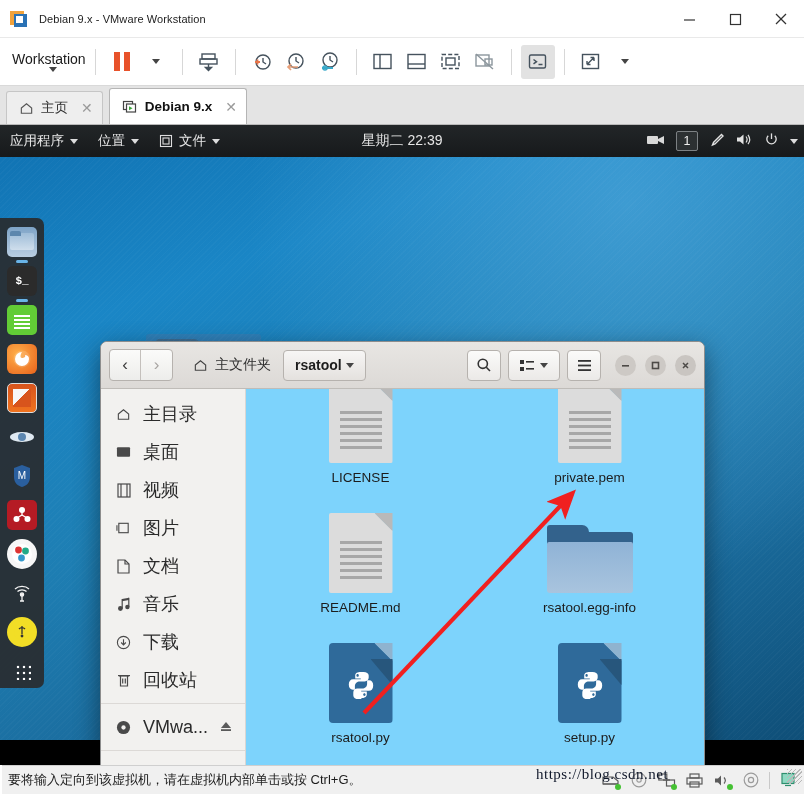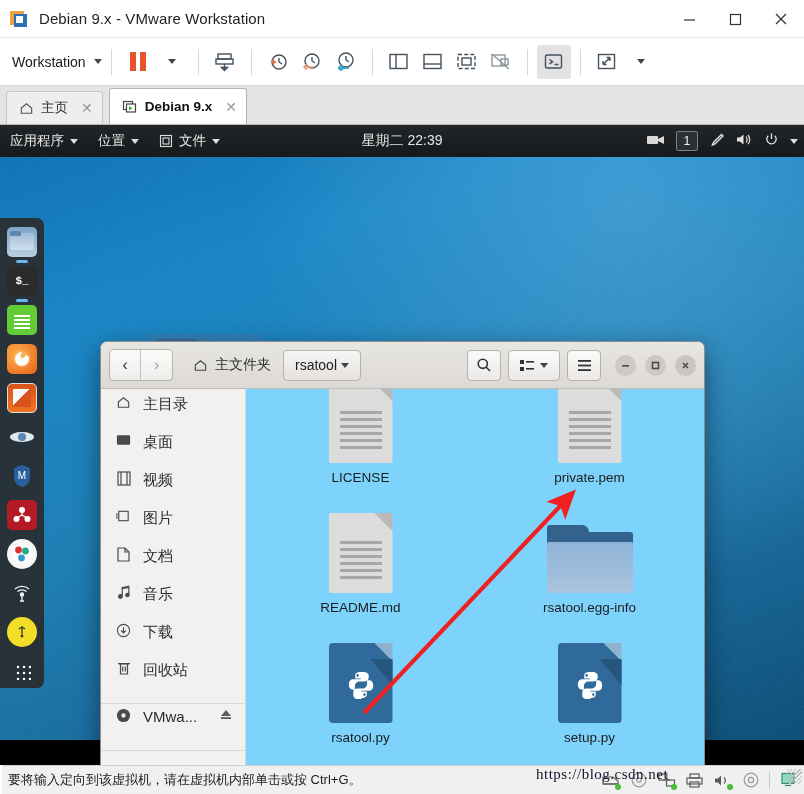--- a/index.html
+++ b/index.html
@@ -14,31 +14,31 @@
   
   .vm-titlebar{
     position:absolute; left:0; top:0; width:804px; height:38px;
     background:#ffffff; border-bottom:1px solid #e9e9e9;
     display:flex; align-items:center;
   }
   .vm-app-icon{ margin-left:10px; width:20px; height:20px; position:relative; }
   .vm-app-icon .sq1{ position:absolute; left:0; top:2px; width:14px; height:14px; background:#f0a23c; }
   .vm-app-icon .sq2{ position:absolute; left:4px; top:5px; width:13px; height:13px; background:#2a72b5; }
   .vm-app-icon .sq3{ position:absolute; left:6px; top:7px; width:7px; height:7px; background:#fff; }
-  .vm-title{ margin-left:9px; font-size:15px; color:#222; letter-spacing:.1px; }
+  .vm-title{ margin-left:9px; font-size:11px; color:#222; letter-spacing:.1px; }
   .winbtns{ position:absolute; right:0; top:0; height:38px; display:flex; }
   .winbtn{ width:46px; height:38px; display:flex; align-items:center; justify-content:center; }
   .winbtn svg{ display:block; }
 
   .vm-toolbar{
     position:absolute; left:0; top:38px; width:804px; height:48px;
     background:#fff; border-bottom:1px solid #d9d9d9;
     display:flex; align-items:center;
   }
-  .ws-menu{ display:flex; align-items:center; margin-left:12px; font-size:14px; color:#1a1a1a; }
+  .ws-menu{ display:flex; align-items:center; margin-left:12px; font-size:14px; color:#1a1a1a;flex-direction:column; }
   .ws-menu .caret{ margin-left:8px; }
   .caret{ width:0;height:0;border-left:4.5px solid transparent;border-right:4.5px solid transparent;border-top:5px solid #444; display:inline-block; }
   .tbsep{ width:1px; height:26px; background:#d7d7d7; margin:0 9px; }
   .tbbtn{ width:34px; height:34px; display:flex; align-items:center; justify-content:center; border-radius:3px; }
   .tbbtn.active{ background:#e2e2e2; }
   .pausebars{ display:flex; gap:4px; }
   .pausebars i{ display:block; width:6px; height:19px; background:#e8522a; }
 
   .vm-tabbar{
     position:absolute; left:0; top:86px; width:804px; height:39px;
@@ -138,35 +138,35 @@
   }
   .navgroup{ display:flex; border:1px solid #b6b2ae; border-radius:4px; overflow:hidden; background:linear-gradient(#fbfbfa,#ededeb); }
   .navbtn{ width:31px; height:30px; display:flex; align-items:center; justify-content:center; font-size:17px; color:#3b3b3b; }
   .navbtn:first-child{ border-right:1px solid #c4c0bc; }
   .navbtn.dim{ color:#a8a5a2; }
   .crumbs{ display:flex; align-items:center; margin-left:14px; gap:6px; }
   .crumb-home{ display:flex; align-items:center; gap:7px; font-size:14px; color:#2e2e2e; padding:0 6px; }
   .crumb-cur{
     display:flex; align-items:center; gap:4px; font-size:14px; color:#1d1d1d;
     background:linear-gradient(#f7f6f5,#e4e1de); border:1px solid #b6b2ae;
-    border-radius:4px; height:31px; padding:0 11px; font-weight:normal;
+    border-radius:4px; height:31px; padding:0 11px; font-weight:bold;
   }
   .hdr-right{ margin-left:auto; display:flex; align-items:center; gap:7px; }
   .hbtn{
     width:34px; height:31px; display:flex; align-items:center; justify-content:center;
     background:linear-gradient(#fbfbfa,#ebe9e7); border:1px solid #b6b2ae; border-radius:4px; color:#333;
   }
   .hbtn.wide{ width:52px; gap:5px; }
   .wctl{ display:flex; align-items:center; gap:9px; margin-left:7px; }
   .wc{ width:21px; height:21px; border-radius:50%; background:#cdc9c5; display:flex; align-items:center; justify-content:center; color:#5c5955; }
   .wc.close{ background:#c9c5c1; }
 
   .nbody{ display:flex; height:386px; }
   .nside{ width:145px; background:#f2f1ef; border-right:1px solid #d9d6d3; padding-top:6px; }
-  .sideitem{ display:flex; align-items:flex-start; gap:11px; height:38px; padding:0 0 0 14px; font-size:15px; color:#2b2b2b; }
+  .sideitem{ display:flex; align-items:center; gap:11px; height:38px; padding:0 0 0 14px; font-size:18px; color:#2b2b2b; }
   .sideitem .ic{ width:17px; display:flex; justify-content:center; color:#4a4a4a; font-size:14px; }
   .sidesep{ height:1px; background:#dcd9d6; margin:4px 0; }
   .eject{ margin-left:auto; margin-right:12px; color:#5a5a5a; font-size:11px; }
 
   .ncontent{ flex:1; background:#7dd3fc; position:relative; overflow:hidden; }
   .grid{ position:absolute; left:0; top:-22px; width:100%; display:flex; flex-wrap:wrap; padding:10px 0 0 0; }
   .cell{ width:50%; height:130px; display:flex; flex-direction:column; align-items:center; justify-content:flex-start; padding-top:6px; }
   .cell .label{ font-size:13.5px; color:#1c1c1c; margin-top:7px; text-align:center; }
 
   .docicon{ width:64px; height:80px; position:relative; }

